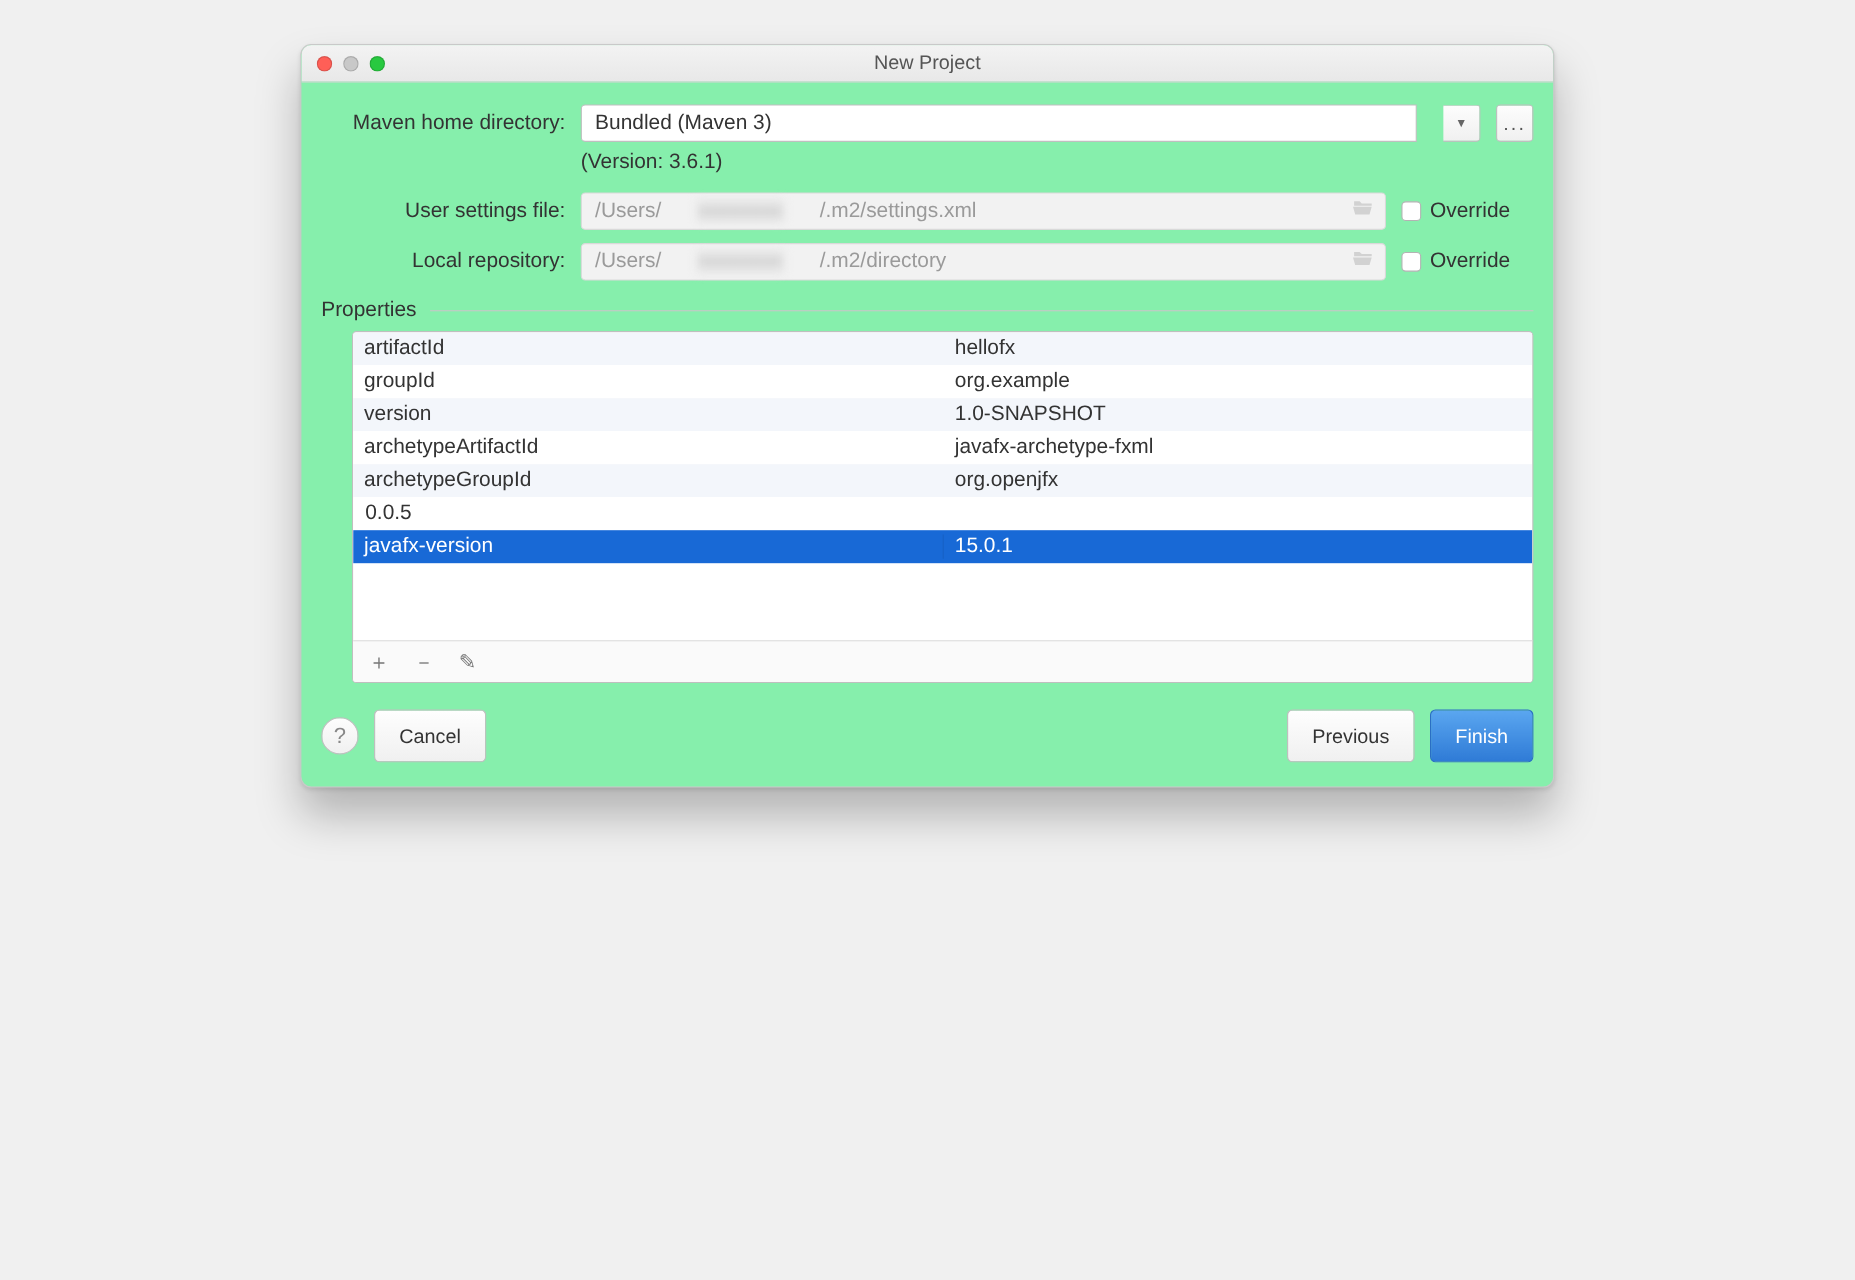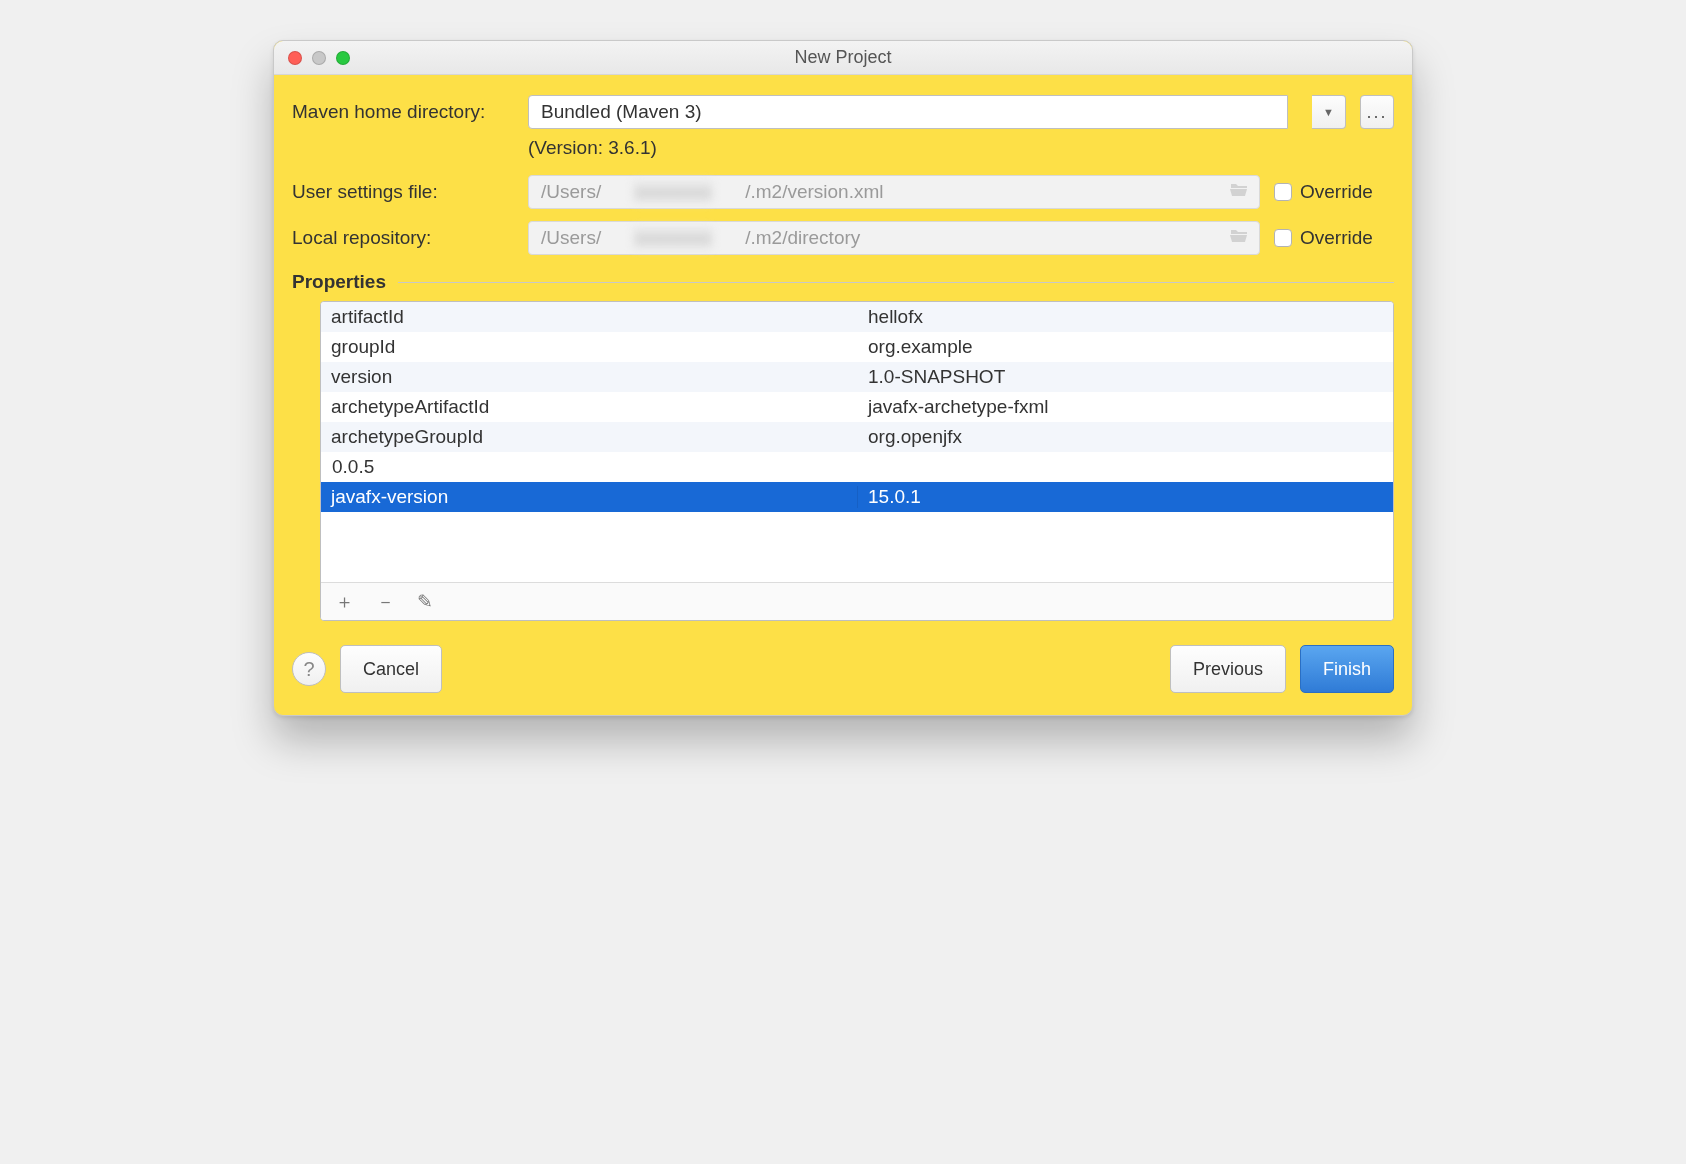--- a/index.html
+++ b/index.html
@@ -10,21 +10,21 @@
     font-size: 19px;
     color: #333;
     display: flex;
     justify-content: center;
     align-items: flex-start;
     padding-top: 40px;
     min-height: 1164px;
   }
   .window {
     width: 1140px;
-    background: #fde047;
+    background: #86efac;
     border: 1px solid #c9c9c9;
     border-radius: 10px;
     box-shadow: 0 25px 40px rgba(0,0,0,0.25), 0 2px 4px rgba(0,0,0,0.1);
     overflow: hidden;
   }
   .titlebar {
     height: 34px;
     display: flex;
     align-items: center;
     position: relative;
@@ -55,21 +55,21 @@
     padding: 20px 18px 0 18px;
   }
   .form-row {
     display: flex;
     align-items: center;
     margin-bottom: 12px;
     gap: 14px;
   }
   .label {
     width: 222px;
-    text-align: left;
+    text-align: right;
     color: #333;
   }
   .combo {
     flex: 1;
     display: flex;
     gap: 24px;
   }
   .combo-field {
     flex: 1;
     height: 34px;
@@ -149,21 +149,20 @@
     width: 18px; height: 18px;
     border: 1px solid #b3b3b3;
     border-radius: 4px;
     background: #fff;
   }
   .section-header {
     display: flex;
     align-items: center;
     gap: 12px;
     margin: 16px 0 8px 0;
-    font-weight: bold;
   }
   .section-header .line {
     flex: 1;
     height: 1px;
     background: #c8c8c8;
   }
   .props-frame {
     margin-left: 28px;
     border: 1px solid #bfbfbf;
     border-radius: 4px;
@@ -264,21 +263,21 @@
       </div>
       <div class="more-btn">...</div>
     </div>
     <div class="version-note">(Version: 3.6.1)</div>
 
     <div class="form-row">
       <div class="label">User settings file:</div>
       <div class="disabled-field">
         <span>/Users/</span>
         <span class="blur">xxxxxxxx</span>
-        <span>/.m2/version.xml</span>
+        <span>/.m2/settings.xml</span>
         <span class="folder-icon">
           <svg width="20" height="16" viewBox="0 0 20 16">
               <path fill="#bdbdbd" d="M2 2h5l2 2h9v2H2zM1 7h17l-2 7H3z"></path>
             </svg>
         </span>
       </div>
       <div class="override">
         <div class="cb"></div>
         <span>Override</span>
       </div>

